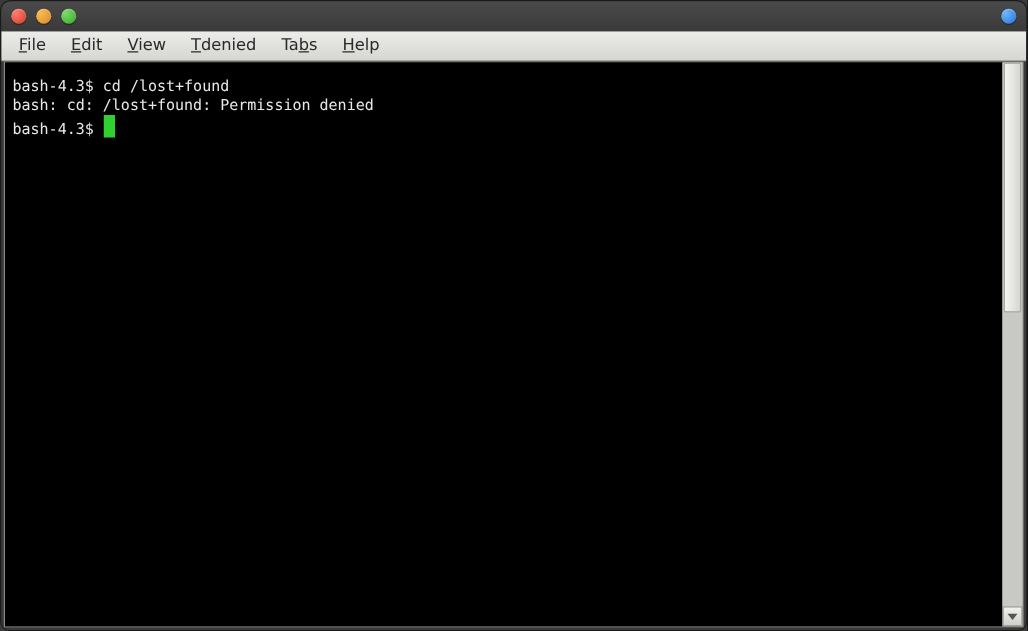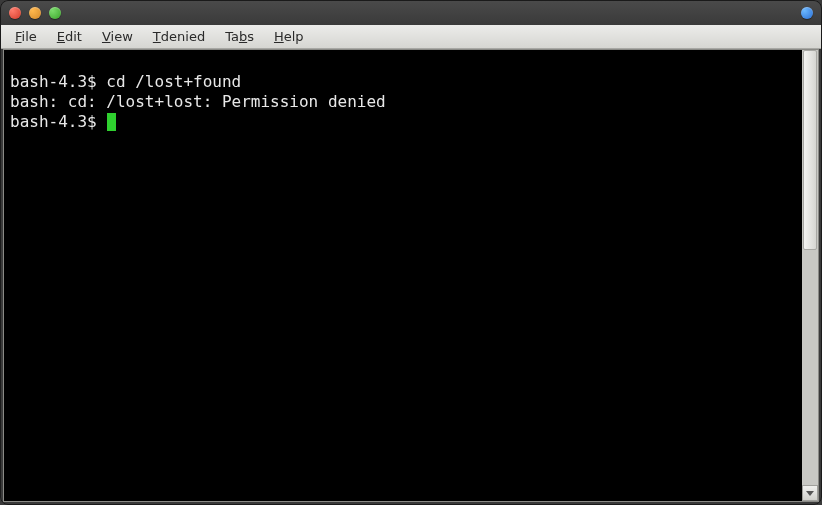--- a/index.html
+++ b/index.html
@@ -73,23 +73,23 @@
     display: flex;
     background: #000;
     border: 1px solid #8a8a86;
     margin: 0 2px 2px 2px;
   }
   .terminal {
     flex: 1;
     background: #000;
     color: #e8e8e8;
     font-family: "DejaVu Sans Mono", "Liberation Mono", monospace;
-    font-size: 16px;
+    font-size: 12px;
     line-height: 1.25;
-    padding: 22px 6px;
+    padding: 12px 6px;
     overflow: hidden;
     white-space: pre;
   }
   .line { display: block; }
   .cursor {
     display: inline-block;
     width: 9px;
     height: 18px;
     background: #2fd02f;
     vertical-align: text-bottom;
@@ -147,21 +147,21 @@
   <div class="menubar">
     <div class="menu-item"><span class="ul">F</span><span>ile</span></div>
     <div class="menu-item"><span class="ul">E</span><span>dit</span></div>
     <div class="menu-item"><span class="ul">V</span><span>iew</span></div>
     <div class="menu-item"><span class="ul">T</span><span>denied</span></div>
     <div class="menu-item"><span>Ta</span><span class="ul">b</span><span>s</span></div>
     <div class="menu-item"><span class="ul">H</span><span>elp</span></div>
   </div>
 
   <div class="terminal-wrap">
-    <div class="terminal"><span class="line"><span>bash-4.3$ </span><span>cd /lost+found</span></span><span class="line"><span>bash: cd: /lost+lost: Permission denied</span></span><span class="line"><span>bash-4.3$ </span><span class="cursor"></span></span></div>
+    <div class="terminal"><span class="line"><span>bash-4.3$ </span><span>cd /lost+found</span></span><span class="line"><span>bash: cd: /lost+found: Permission denied</span></span><span class="line"><span>bash-4.3$ </span><span class="cursor"></span></span></div>
     <div class="scrollbar">
       <div class="sb-track">
         <div class="sb-thumb"></div>
       </div>
       <div class="sb-button">
         <div class="sb-arrow down"></div>
       </div>
     </div>
   </div>
 </div>

